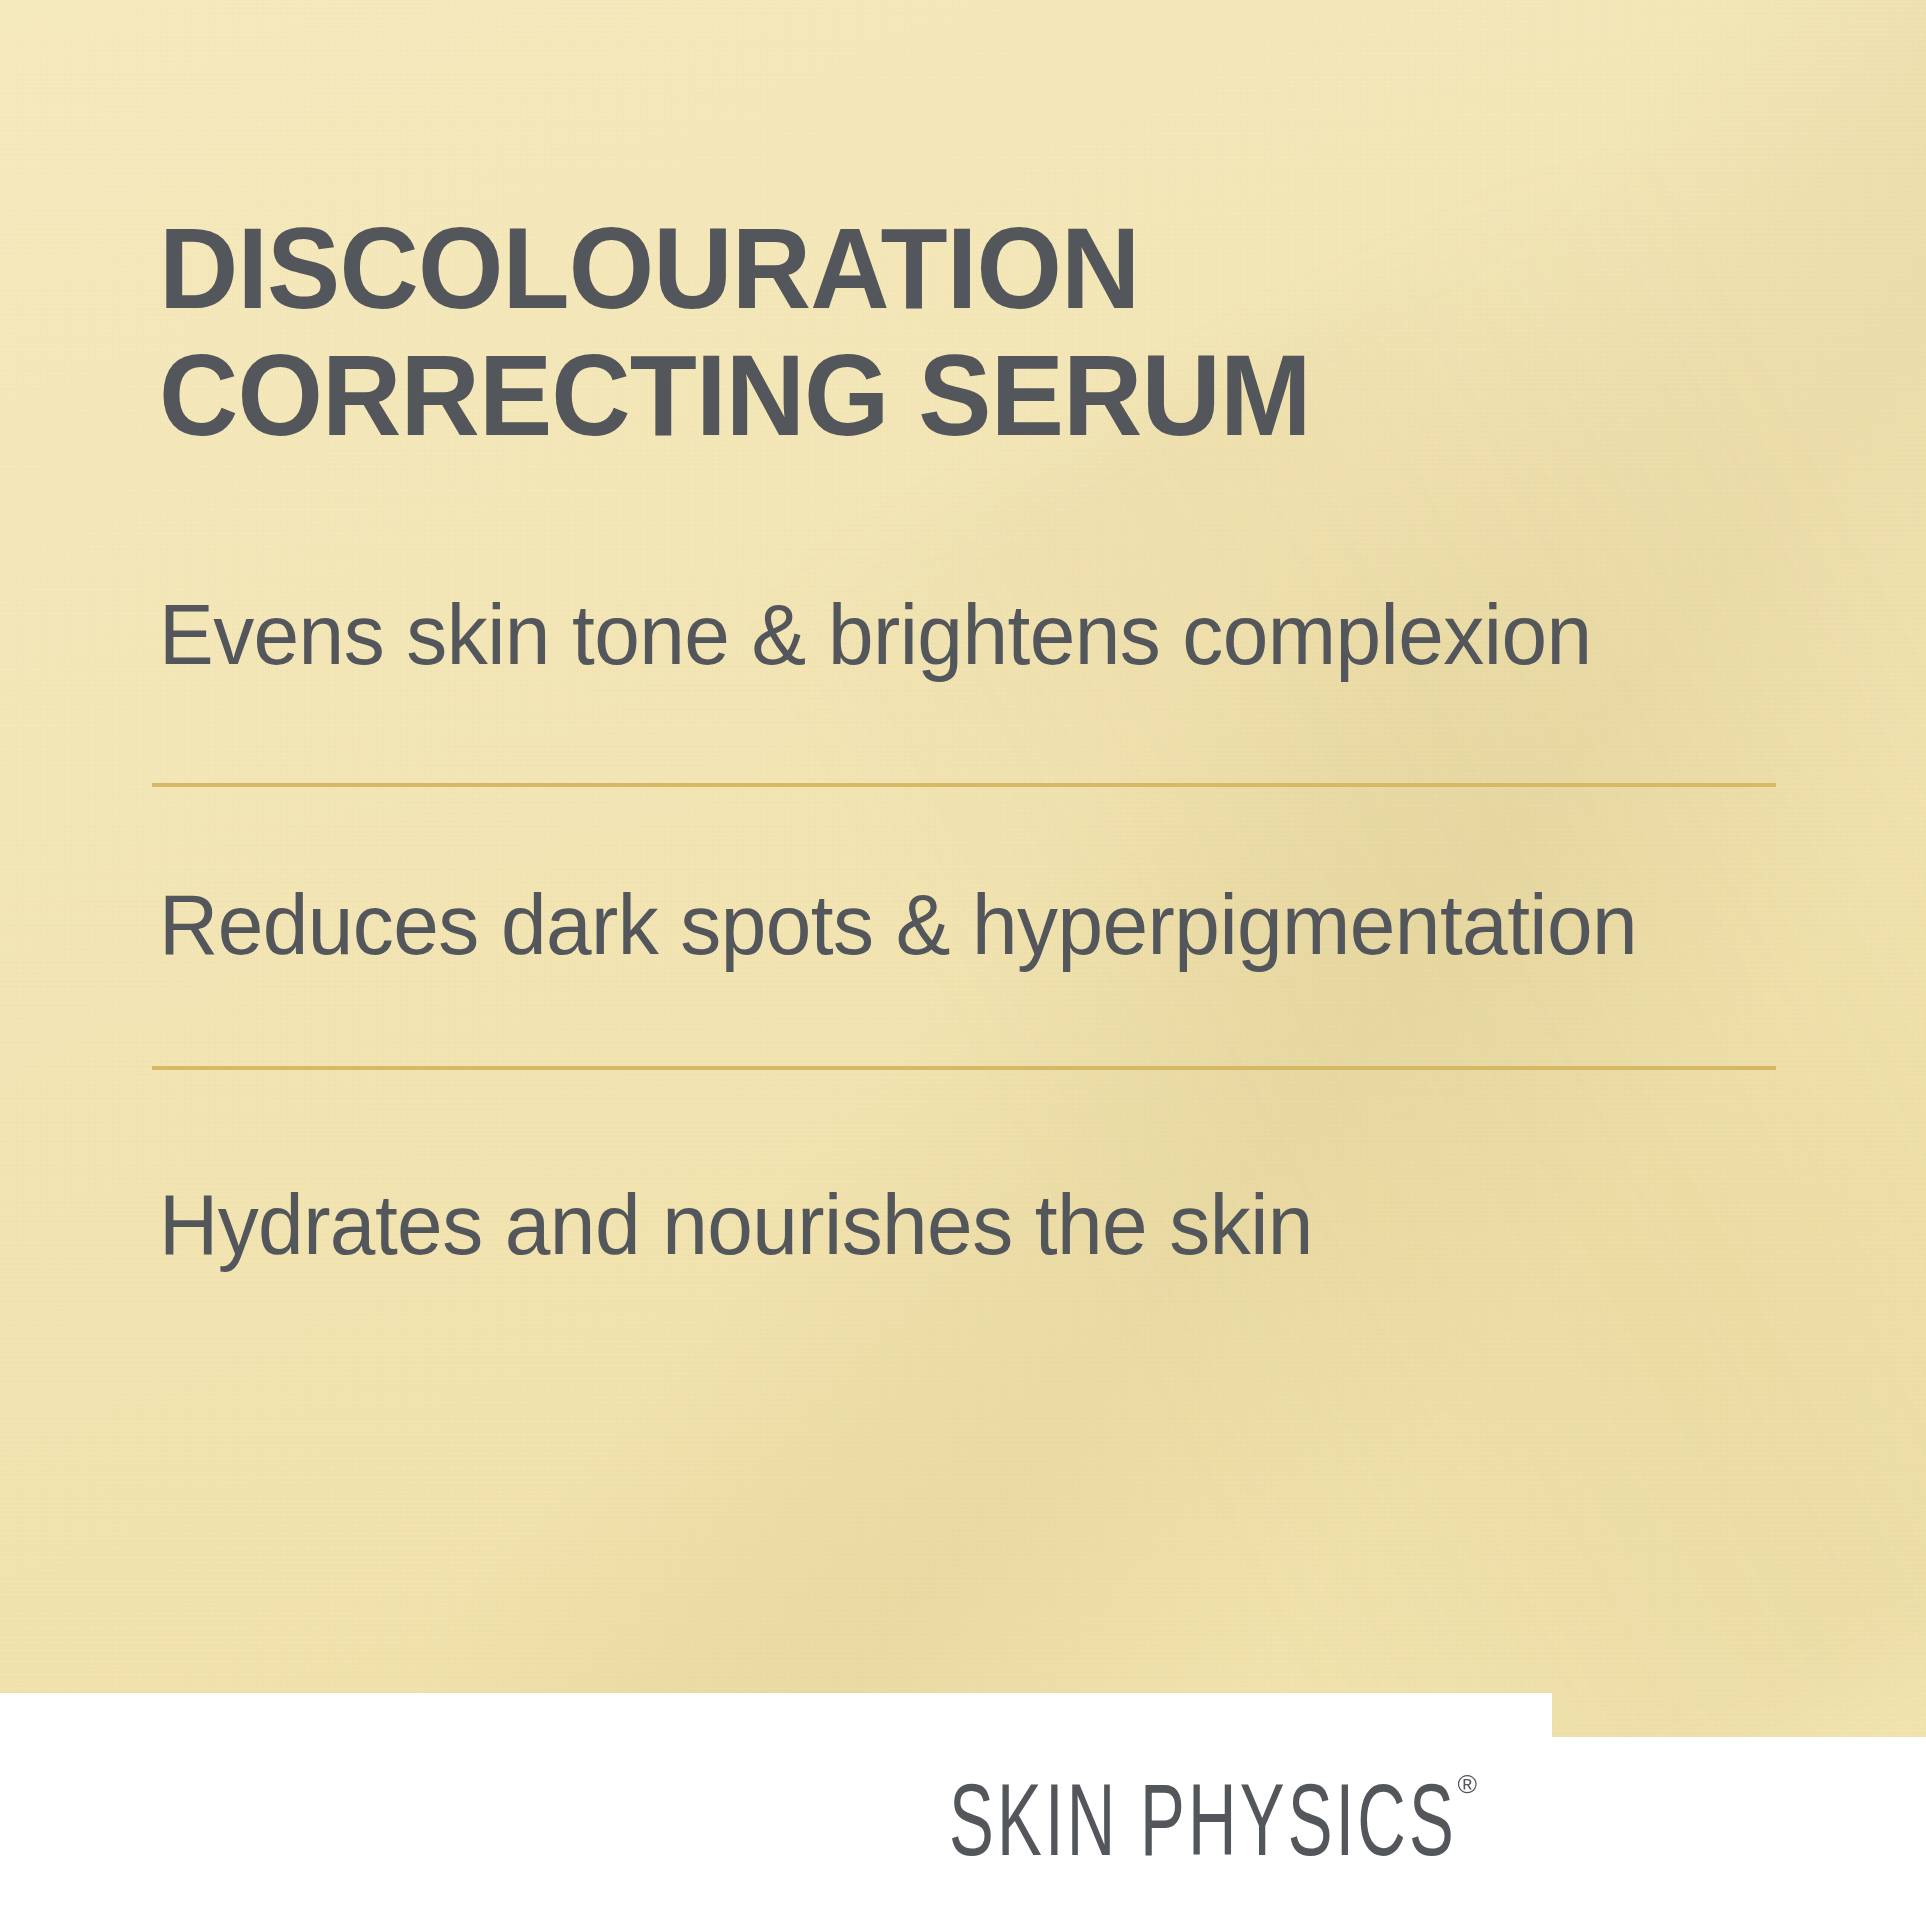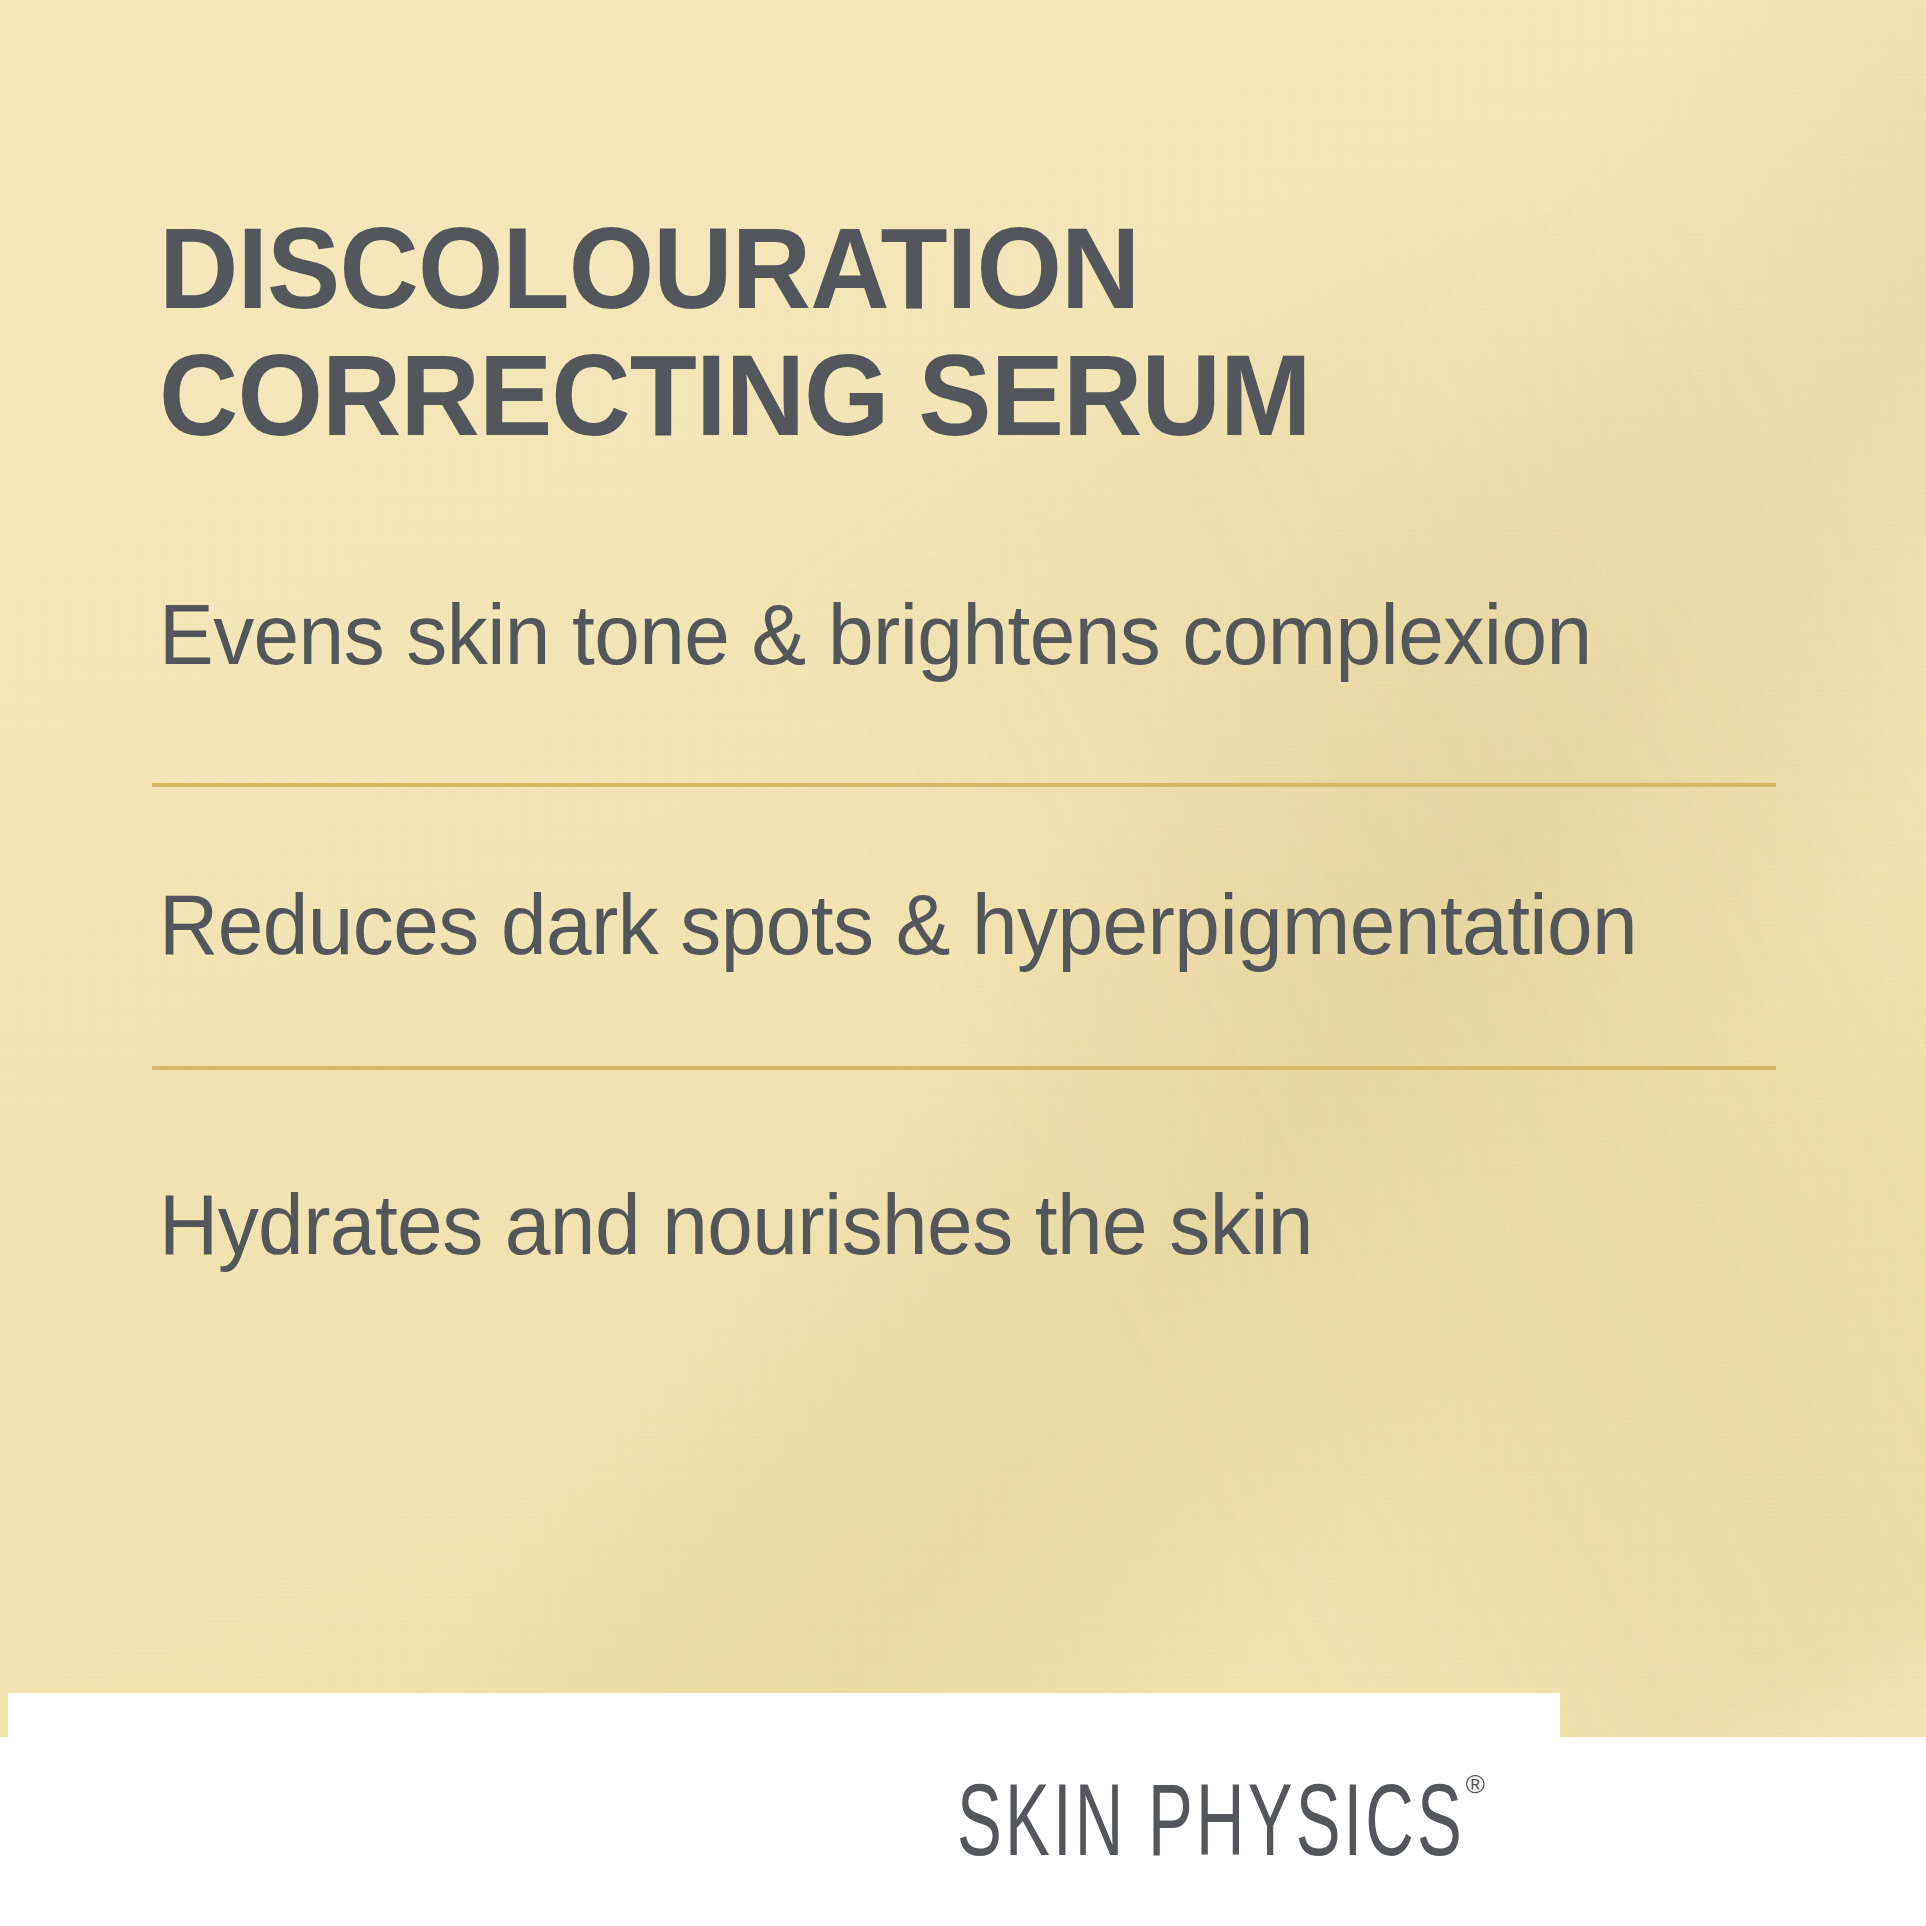--- a/index.html
+++ b/index.html
@@ -130,21 +130,21 @@
     height: 3.9px;
     background: #D5B964;
   }
 
   #divider-0 { top: 214px; }
   #divider-1 { top: 497px; }
 
   
   #footer {
     position: absolute;
-    left: 8px;
+    left: 0;
     top: 1693px;
     width: 1552px;
     height: 233px;
     background: #FFFFFF;
   }
 
   #brand-lockup {
     position: absolute;
     right: 75px;
     top: 75px;

